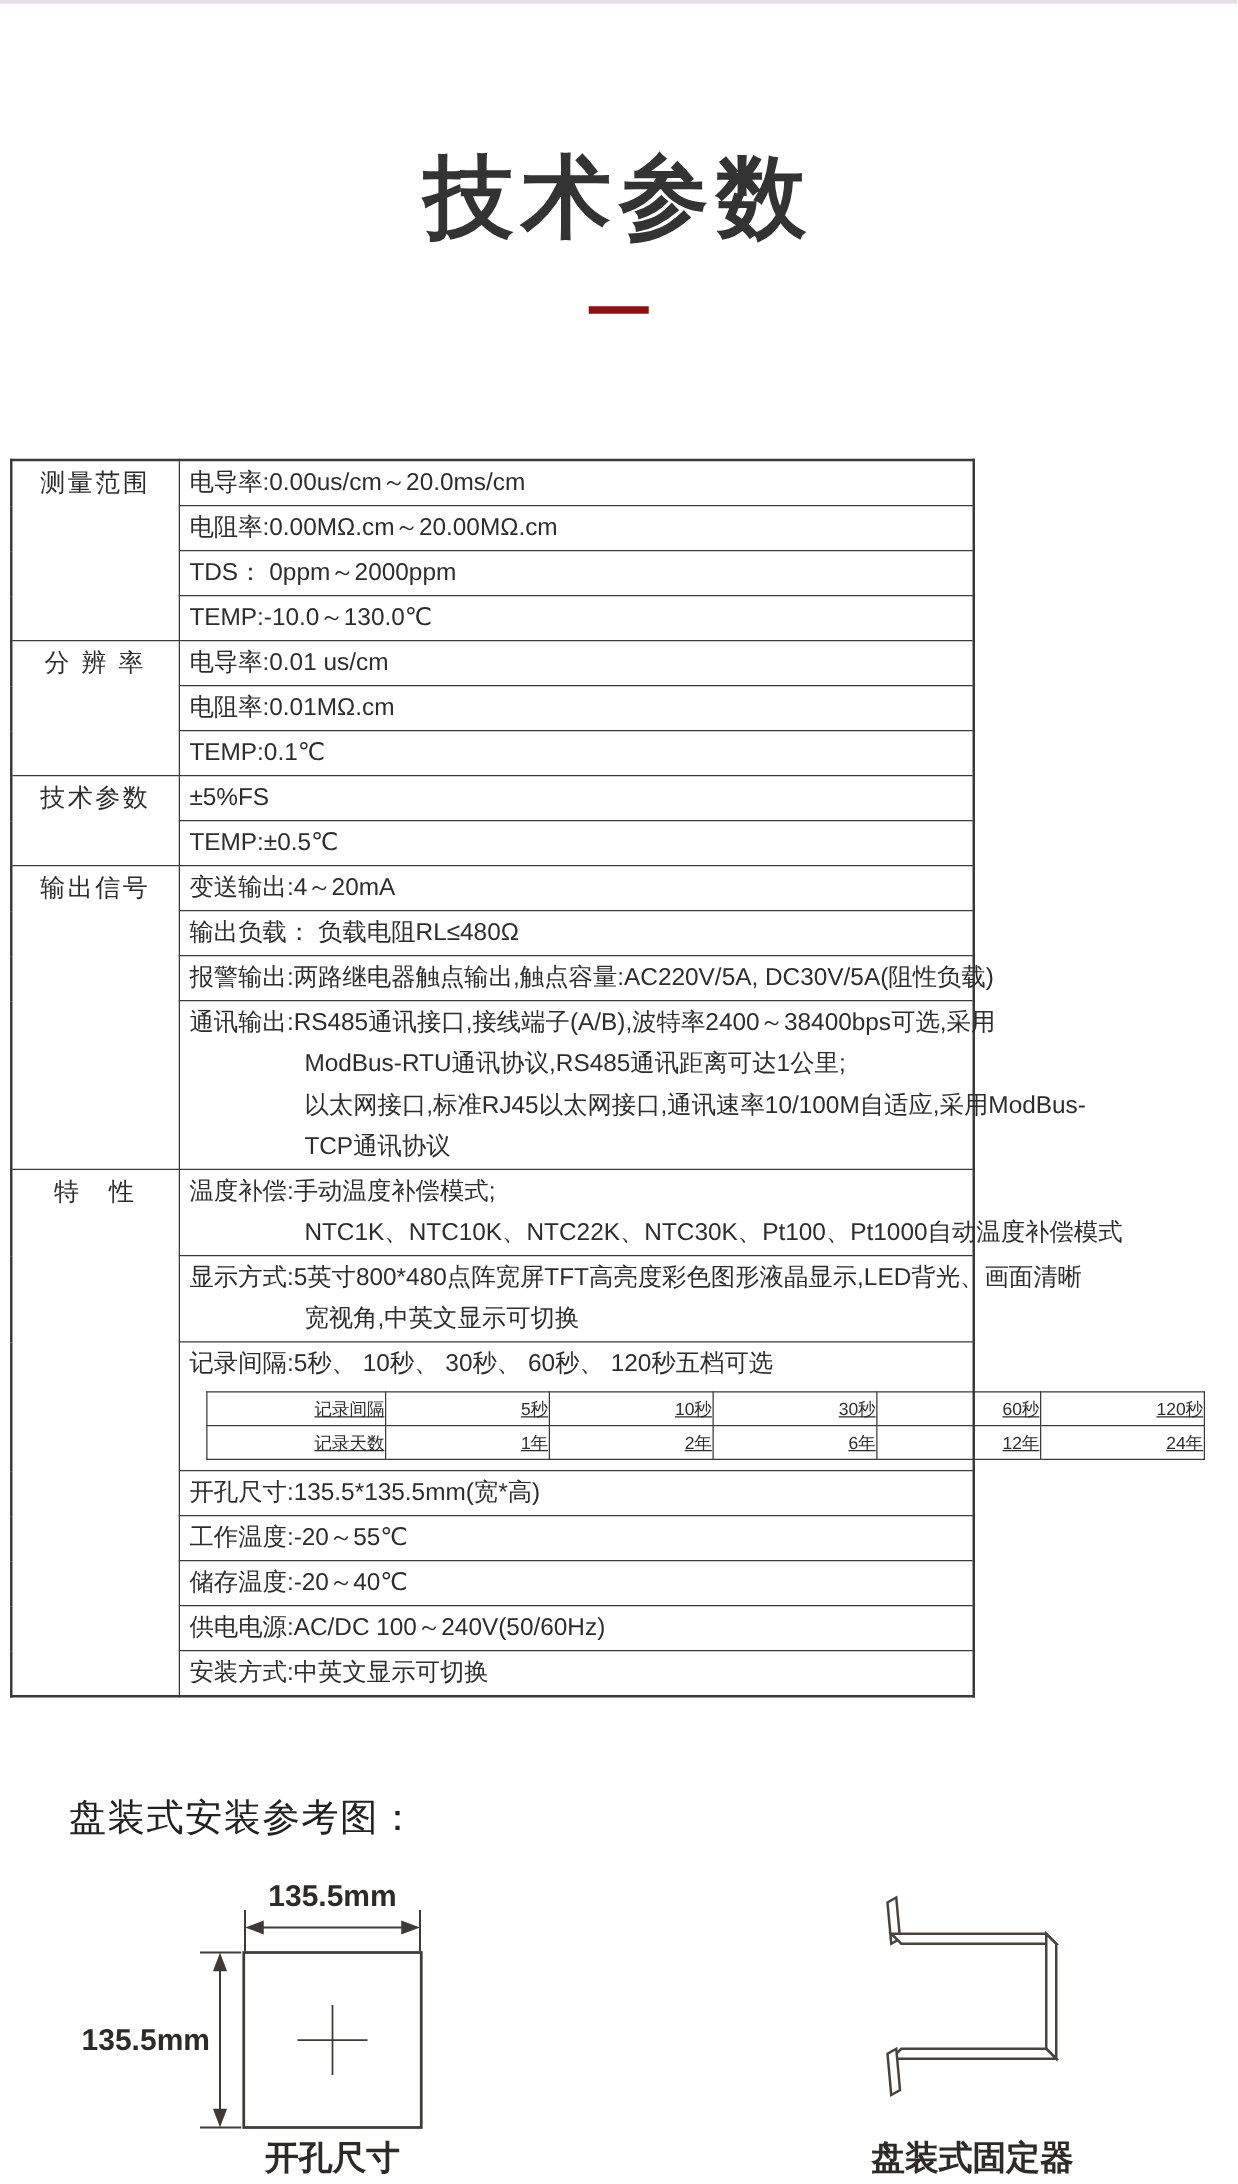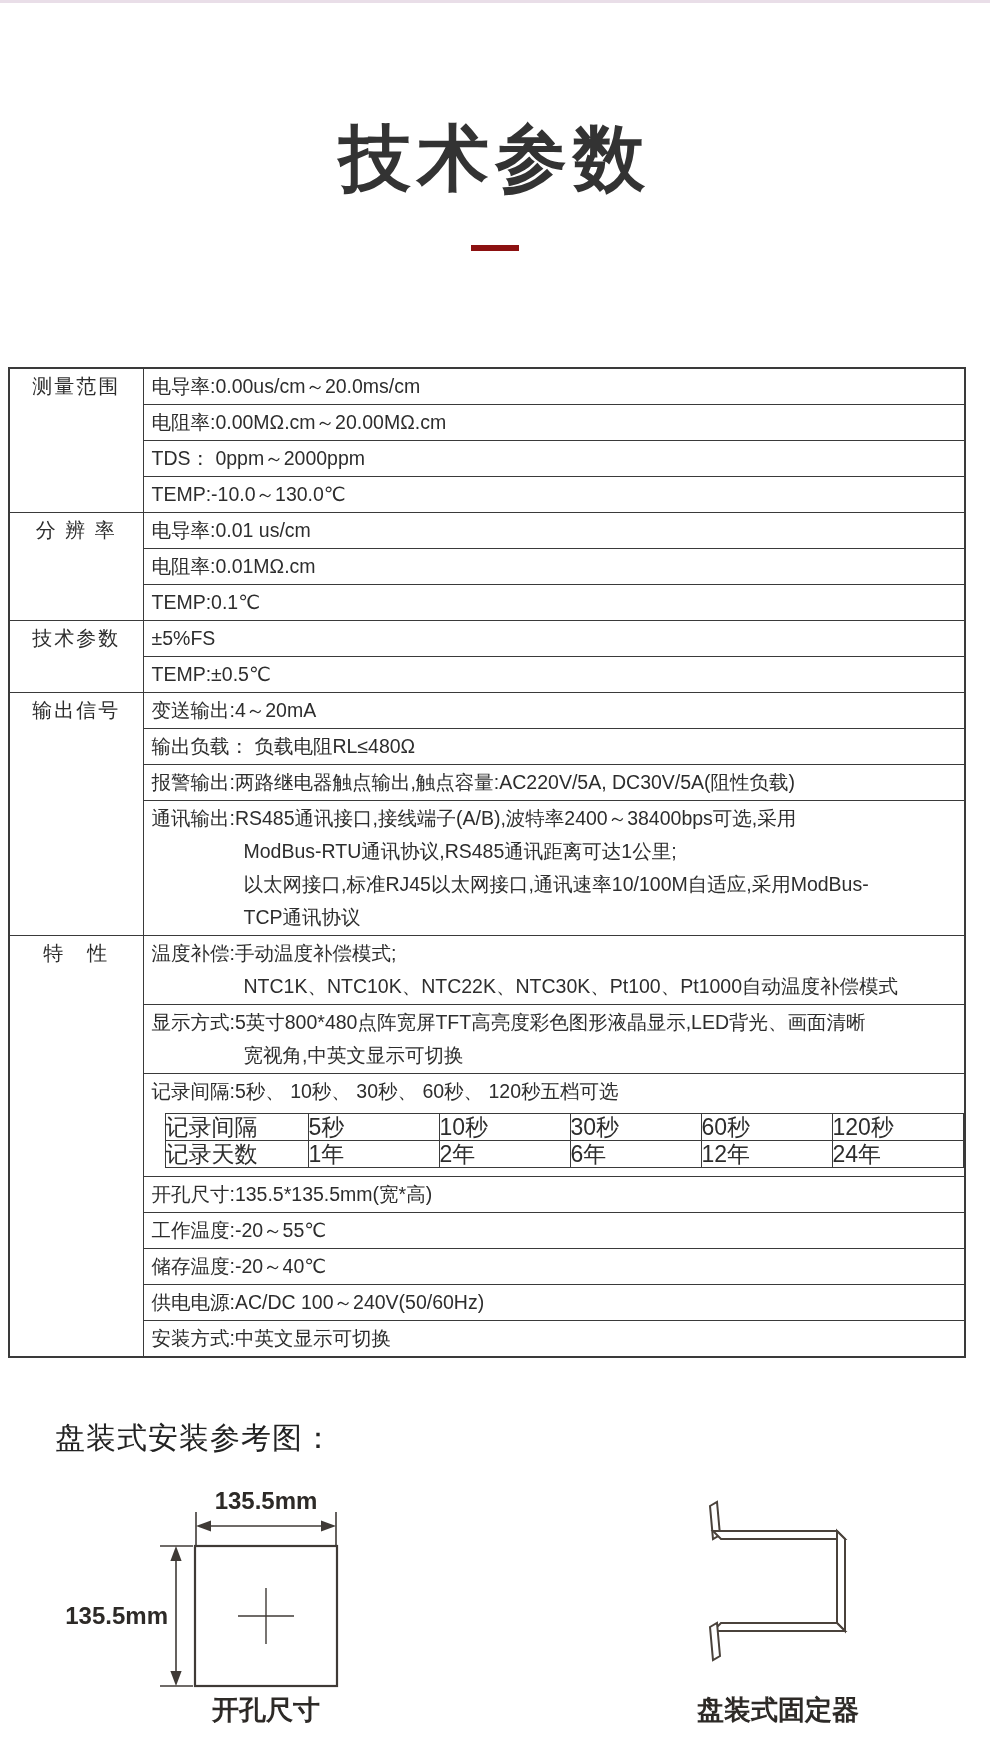--- a/index.html
+++ b/index.html
@@ -11,38 +11,38 @@
   }
   .topbar { width:990px; height:3px; background:#e9dee8; }
   h1.title {
     margin-top:96px; text-align:center;
     font-size:72px; line-height:118px; font-weight:900;
     color:#333333; letter-spacing:6px;
   }
   .title-underline { width:48px; height:6px; background:#8c1111; margin:28px auto 0; }
   table.spec {
     border-collapse:collapse; table-layout:fixed;
-    width:958px; margin:116px 0 0 8px;
+    width:772px; margin:116px 0 16px 8px;
     border:2.5px solid #3a3a3a;
   }
   table.spec td { border:1.5px solid #3a3a3a; vertical-align:top; }
   td.lbl {
     width:134px; text-align:center; padding-top:4px;
     font-size:20px; letter-spacing:2px; color:#2d2d2d; font-weight:400;
   }
   td.val { padding:1px 8px; font-size:19.5px; }
   .cell-line { line-height:33px; white-space:nowrap; }
   .cell-line.cont { padding-left:92px; }
   table.rec {
     border-collapse:collapse; table-layout:fixed;
     width:799px; margin:5px 26px 7px 13px;
   }
   table.rec td {
-    border:1.5px solid #3a3a3a; text-align:left; vertical-align:middle;
-    font-size:23px; height:27px; padding:0; line-height:26px; white-space:nowrap;
+    border:1.5px solid #3a3a3a; text-align:right; vertical-align:middle;
+    font-size:14px; height:27px; padding:0; line-height:26px; white-space:nowrap;text-decoration:underline;
   }
   table.rec td.rc0 { width:143px; }
   .bottom { position:relative; width:990px; height:380px; }
   .ref-heading {
     position:absolute; left:55px; top:60px;
     font-size:30px; font-weight:400; color:#222222; letter-spacing:1px;
   }
   .diag { position:absolute; top:120px; }
   .diag.left { left:40px; }
   .diag.right { left:655px; }

